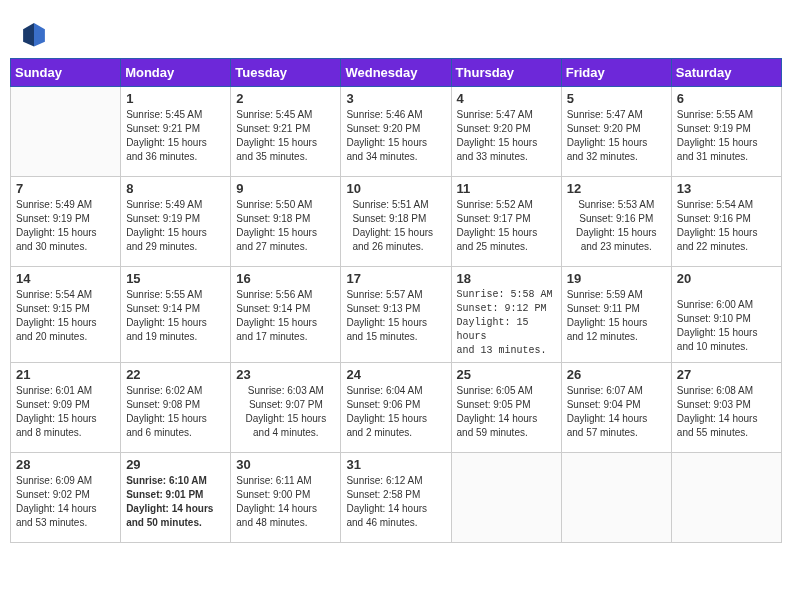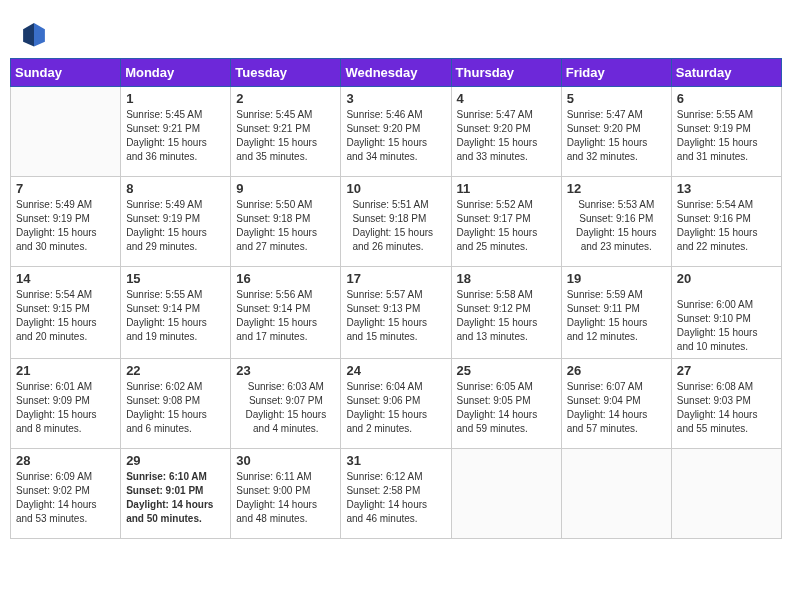--- a/index.html
+++ b/index.html
@@ -235,21 +235,21 @@
         </td>
         <td>
           <div class="day-number">17</div>
           <div class="day-info" style="white-space: pre-line;">Sunrise: 5:57 AM
 Sunset: 9:13 PM
 Daylight: 15 hours
 and 15 minutes.</div>
         </td>
         <td>
           <div class="day-number">18</div>
-          <div class="day-info" style="white-space: pre-line;">Sunrise: 5:58 AM
+          <div class="day-info" style="white-space: pre-line; font-family: Liberation Mono, monospace;">Sunrise: 5:58 AM
 Sunset: 9:12 PM
 Daylight: 15 hours
 and 13 minutes.</div>
         </td>
         <td>
           <div class="day-number">19</div>
           <div class="day-info" style="white-space: pre-line;">Sunrise: 5:59 AM
 Sunset: 9:11 PM
 Daylight: 15 hours
 and 12 minutes.</div>

